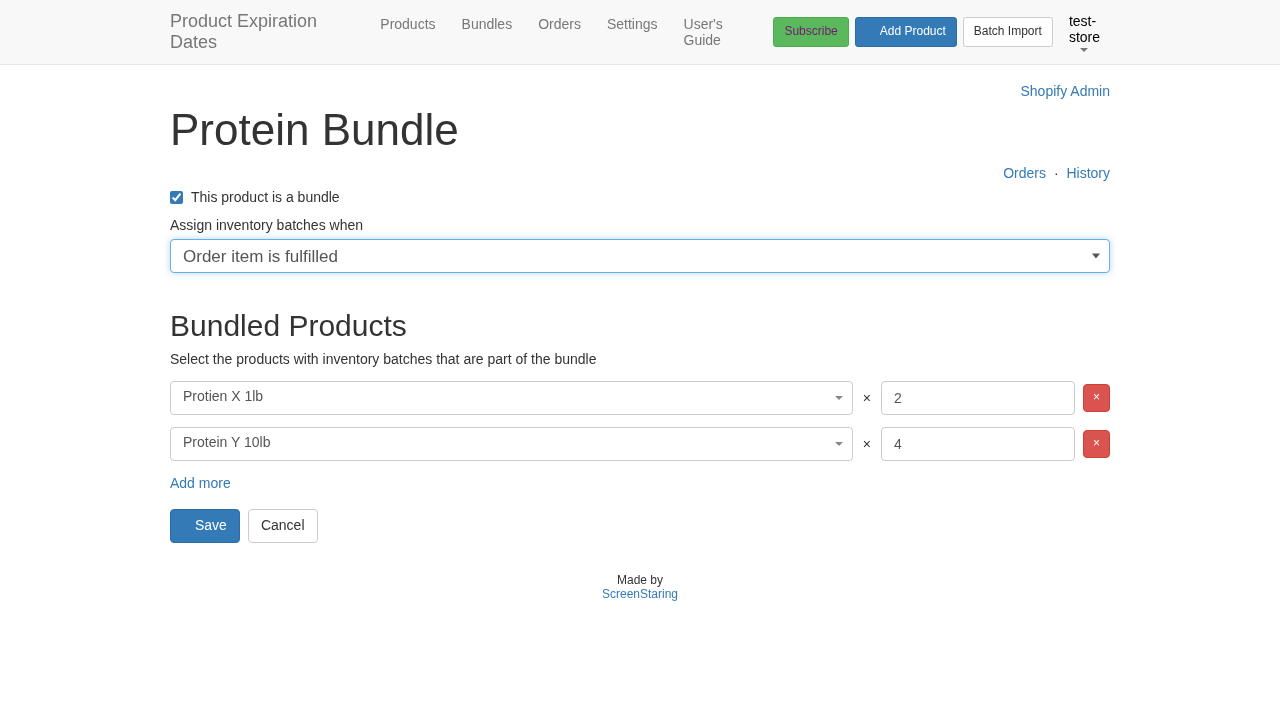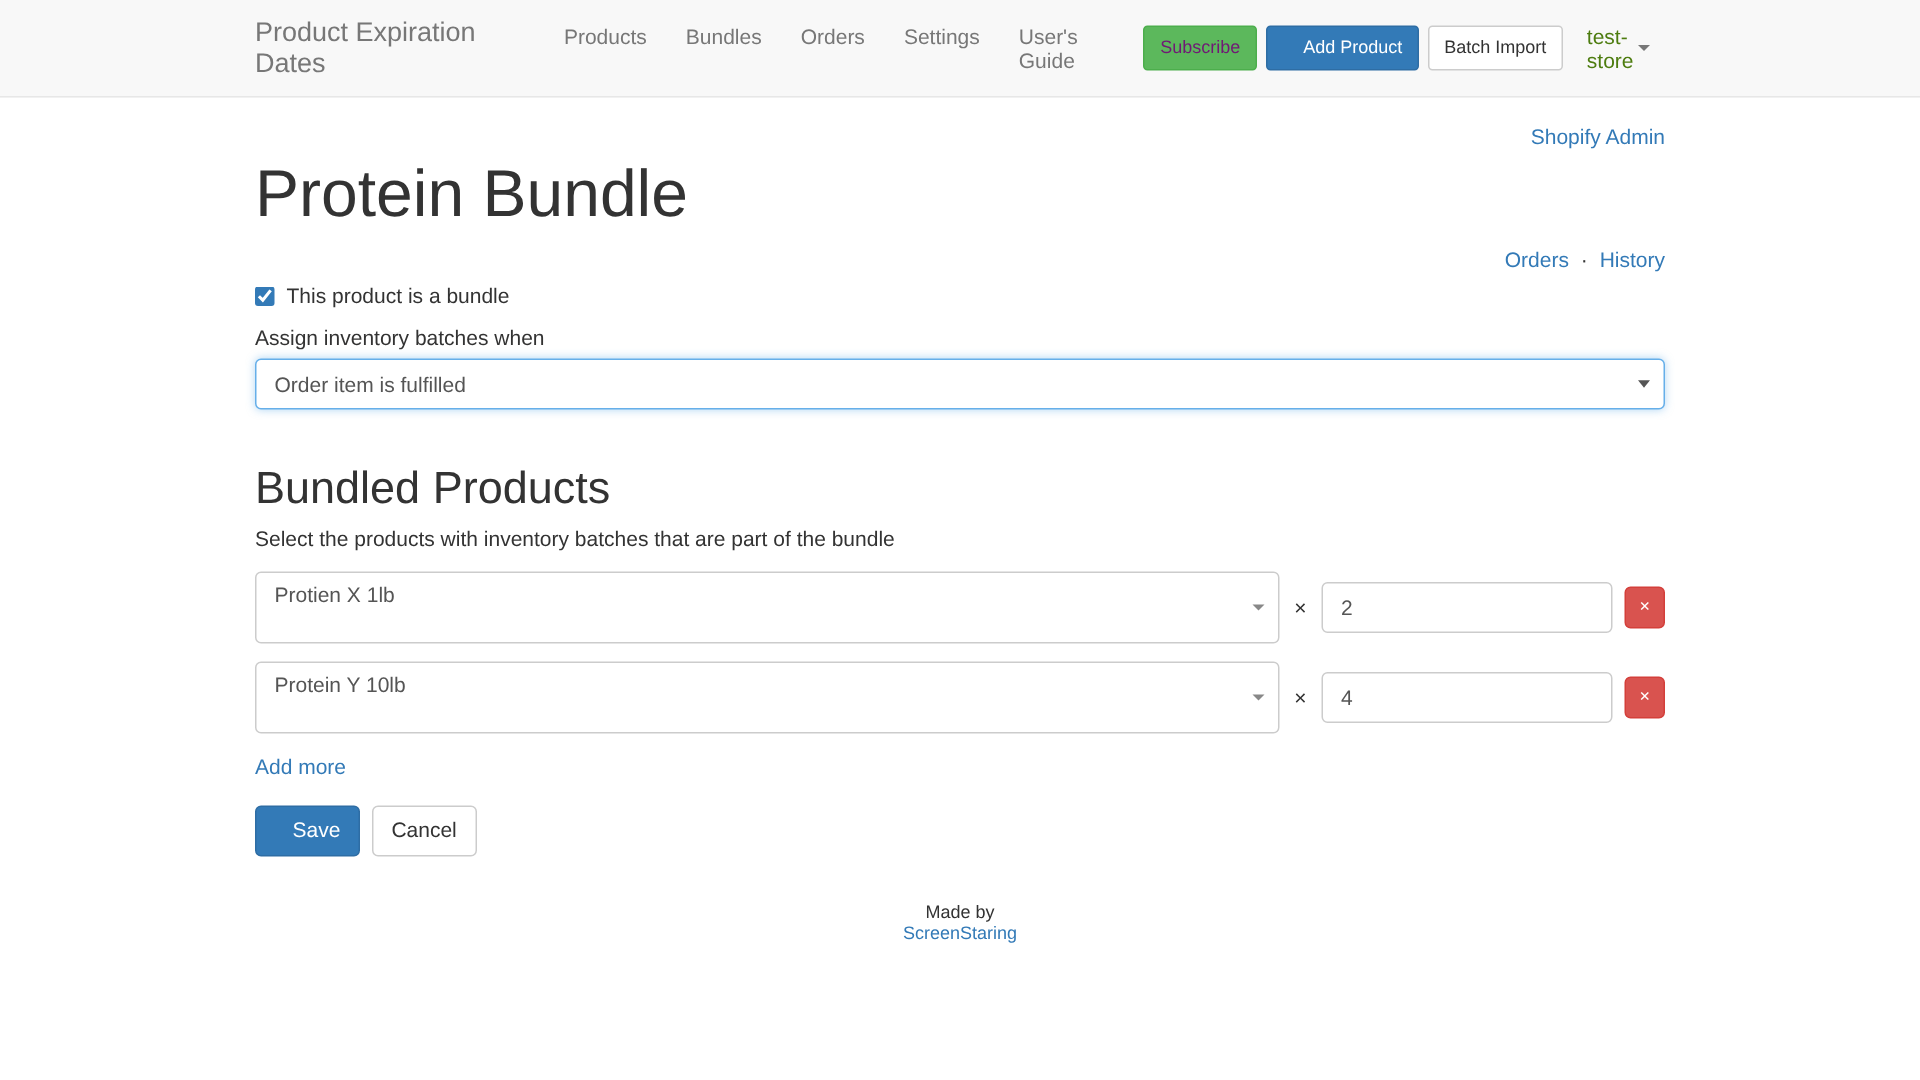--- a/index.html
+++ b/index.html
@@ -51,26 +51,27 @@
   text-align: center;
   white-space: nowrap;
 }
 .btn-sm { padding: 5px 10px; font-size: 12px; border-radius: 3px; }
 .btn-success { background: #5cb85c; border-color: #4cae4c; color: #701a75; margin-left: 31px; }
 .btn-primary { background: #337ab7; border-color: #2e6da4; color: #fff; padding-left: 24px; }
 .btn-default { background: #fff; border-color: #ccc; color: #333; }
 .btn-danger { background: #d9534f; border-color: #d43f3a; color: #fff; }
 .btn-danger.btn-xs { padding: 4px 9px; font-size: 12px; }
 .store-toggle {
-  color: #4d7c0f;
+  color: #000000;
   padding: 11px 10px;
   cursor: pointer;
   display: flex;
   align-items: center;
   gap: 3px;
+  flex-direction: column;
 }
 .caret {
   display: inline-block;
   width: 0; height: 0;
   border-left: 4px solid transparent;
   border-right: 4px solid transparent;
   border-top: 4px solid #777;
   vertical-align: middle;
 }
 .top-link-row {
@@ -100,21 +101,21 @@
 .label-bold { font-weight: 400; margin-bottom: 6px; display: block; }
 .select-wrap { position: relative; }
 select.form-control {
   width: 100%;
   height: 34px;
   padding: 6px 24px 6px 12px;
   border: 1px solid #66afe9;
   border-radius: 4px;
   background: #fff;
   color: #555;
-  font-size: 14px;
+  font-size: 17px;
   outline: none;
   box-shadow: 0 0 6px rgba(102,175,233,0.5);
   appearance: none;
   -webkit-appearance: none;
 }
 .select-caret {
   position: absolute;
   right: 10px; top: 50%;
   transform: translateY(-50%);
   pointer-events: none;
@@ -136,21 +137,21 @@
   align-items: center;
   gap: 8px;
   margin-bottom: 12px;
 }
 .combo {
   flex: 1;
   position: relative;
 }
 .combo-input {
   width: 100%;
-  height: 48px;
+  height: 34px;
   border: 1px solid #ccc;
   border-radius: 4px;
   padding: 6px 28px 6px 12px;
   background: #fff;
   color: #555;
   font-size: 14px;
   cursor: pointer;
 }
 .combo-caret {
   position: absolute;

